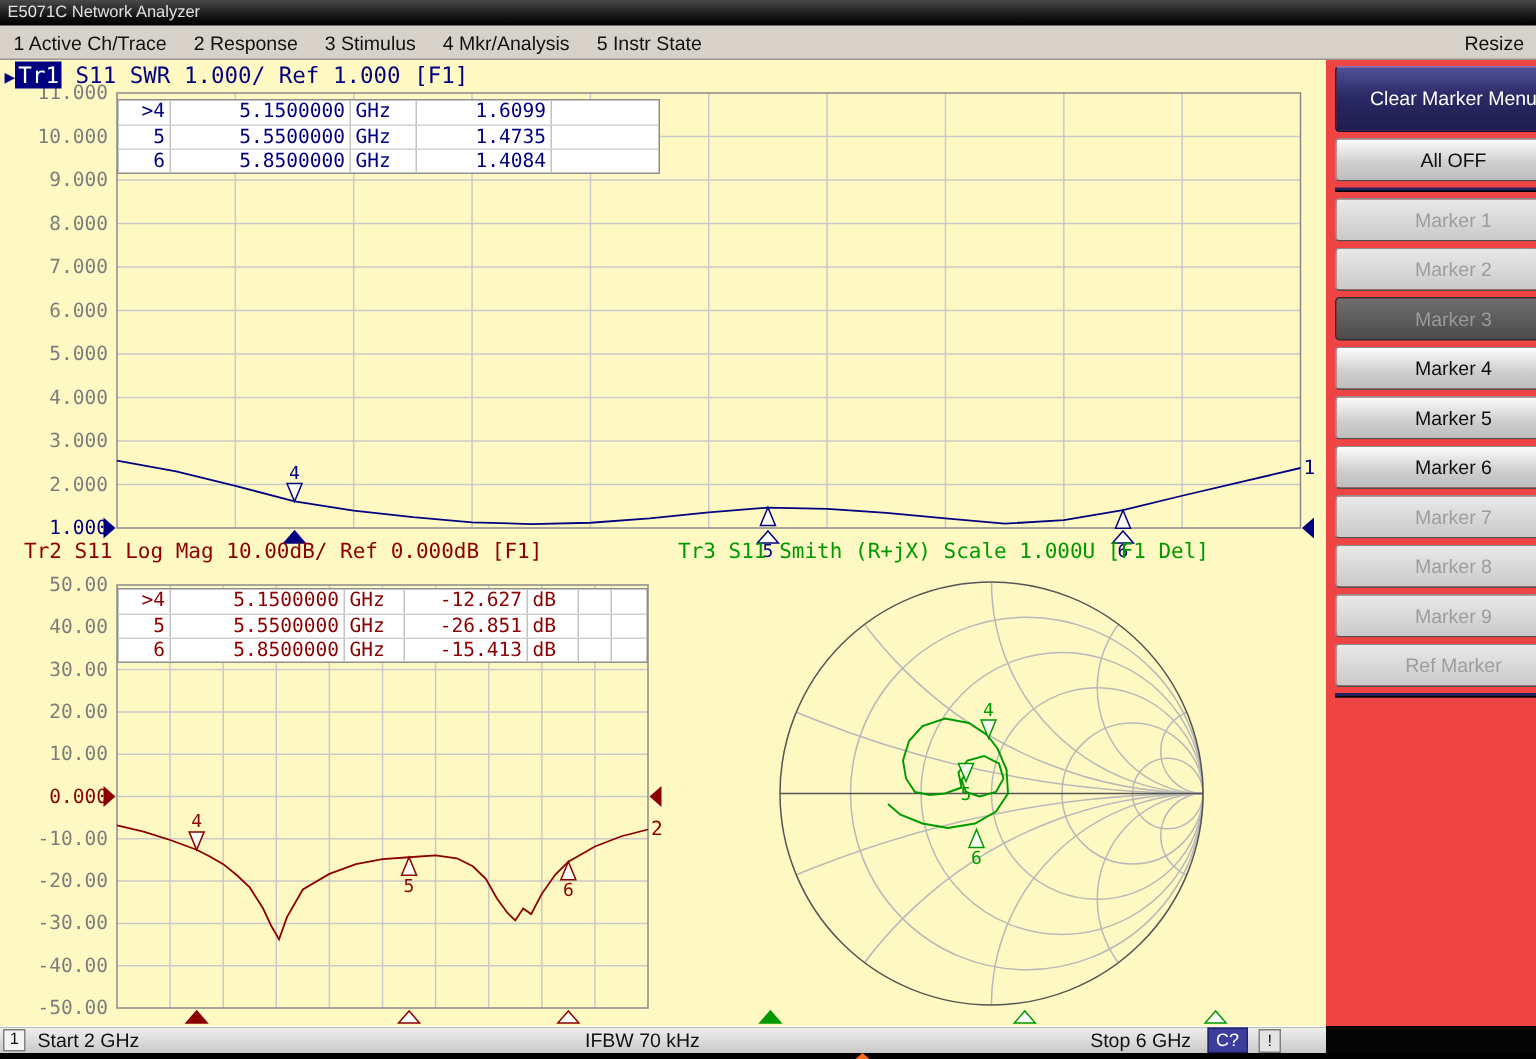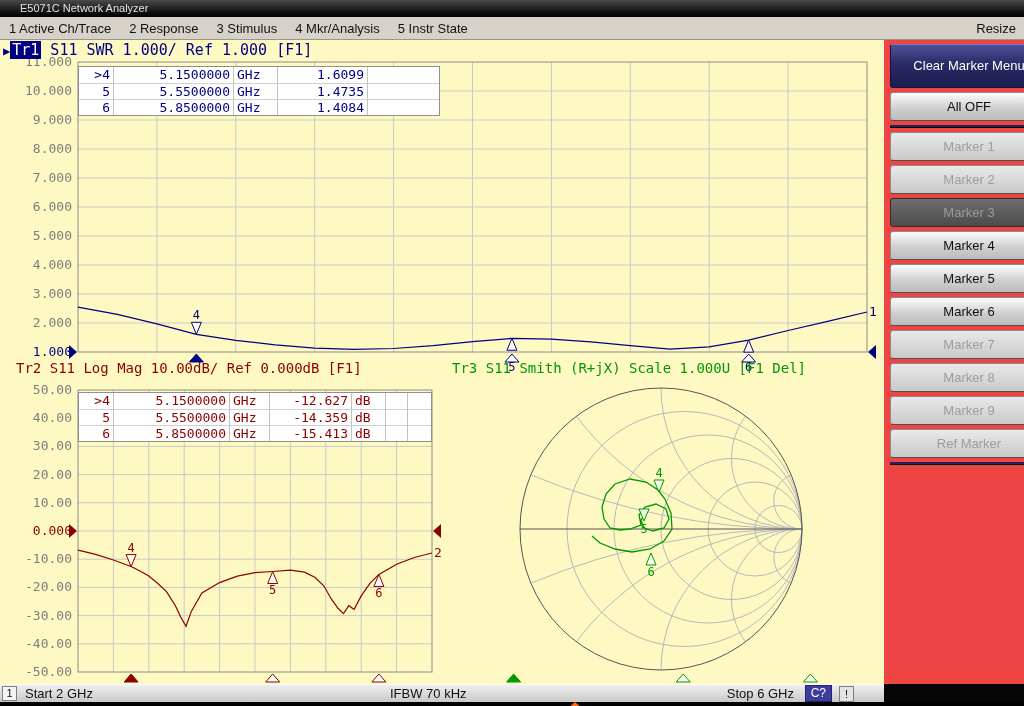--- a/index.html
+++ b/index.html
@@ -1,21 +1,21 @@
 <!DOCTYPE html>
 <html><head>
 <meta charset="utf-8">
 <style>
   html,body{margin:0;padding:0;background:#000;}
   .screen{position:relative;width:1024px;height:706px;background:#000;overflow:hidden;
           font-family:"Liberation Sans",sans-serif;}
   
   .titlebar{position:absolute;left:0;top:0;width:1024px;height:17px;
             background:linear-gradient(#4a4a4a,#101010 70%,#000);
-            color:#e0e0e0;font-size:11px;line-height:17px;padding-left:20px;box-sizing:border-box;}
+            color:#e0e0e0;font-size:11px;line-height:17px;padding-left:5px;box-sizing:border-box;}
   
   .menubar{position:absolute;left:0;top:17px;width:1024px;height:23px;background:#d6d2ca;
            border-bottom:1px solid #9a968e;box-sizing:border-box;display:flex;align-items:center;
            font-size:13px;color:#111;}
   .menubar .mitem{padding:0 9px;}
   .menubar .spacer{flex:1;}
   .menubar .resize{padding:0 8px;}
   
   .display{position:absolute;left:0;top:40px;width:884px;height:644px;background:#fef9c3;overflow:hidden;}
   #chart-svg{position:absolute;left:0;top:0;}
@@ -235,21 +235,21 @@
         <div class="mt-cell a-right">&gt;4</div>
         <div class="mt-cell a-right ct">5.1500000</div>
         <div class="mt-cell a-left ct">GHz</div>
         <div class="mt-cell a-right ct">-12.627</div>
         <div class="mt-cell a-left ct">dB</div>
         <div class="mt-cell a-left ct"></div>
         <div class="mt-cell a-left ct"></div>
         <div class="mt-cell a-right rt">5</div>
         <div class="mt-cell a-right rt ct">5.5500000</div>
         <div class="mt-cell a-left rt ct">GHz</div>
-        <div class="mt-cell a-right rt ct">-14.359</div>
+        <div class="mt-cell a-right rt ct">-26.851</div>
         <div class="mt-cell a-left rt ct">dB</div>
         <div class="mt-cell a-left rt ct"></div>
         <div class="mt-cell a-left rt ct"></div>
         <div class="mt-cell a-right rt">6</div>
         <div class="mt-cell a-right rt ct">5.8500000</div>
         <div class="mt-cell a-left rt ct">GHz</div>
         <div class="mt-cell a-right rt ct">-15.413</div>
         <div class="mt-cell a-left rt ct">dB</div>
         <div class="mt-cell a-left rt ct"></div>
         <div class="mt-cell a-left rt ct"></div>

